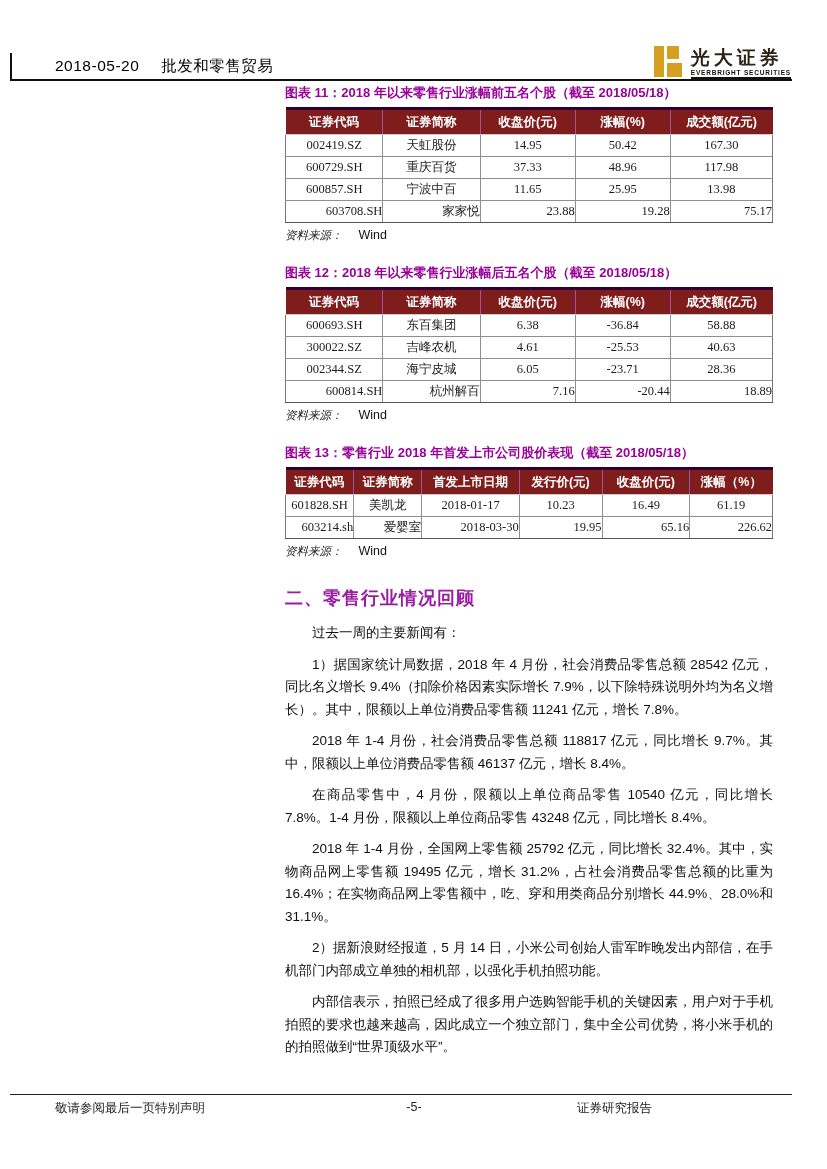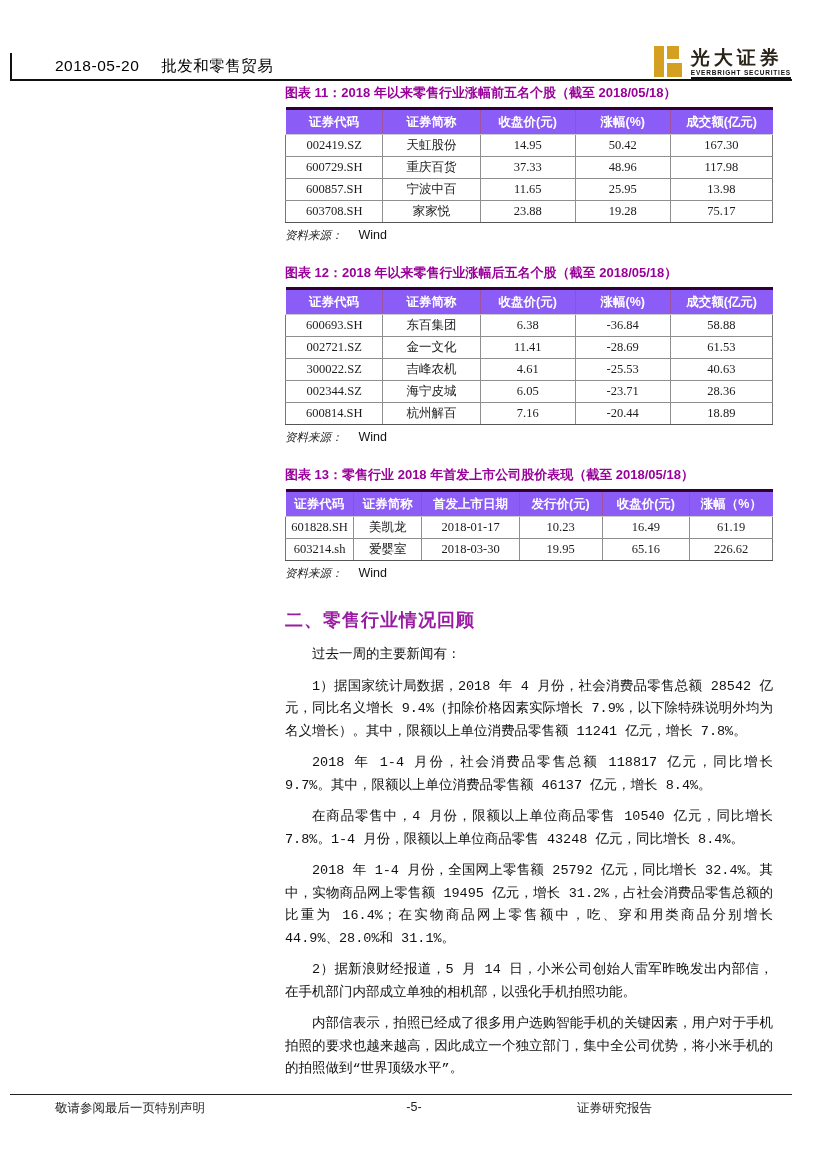--- a/index.html
+++ b/index.html
@@ -23,45 +23,45 @@
   .logo-en { font-size:6.5px; font-weight:bold; color:#111; letter-spacing:0.8px; border-bottom:3px solid #111; padding-bottom:1px; margin-top:1px; }
 
   
   .content { position:absolute; left:285px; top:84px; width:488px; }
 
   .figure { margin-bottom:21px; }
   .fig-title { color:#990099; font-weight:bold; font-size:13px; line-height:17px; margin-bottom:6px; }
 
   table { width:100%; border-collapse:collapse; table-layout:fixed; }
   thead th {
-    background:#8b5cf6; color:#ffffff; font-size:12.5px; font-weight:bold;
+    background:#7f1d1d; color:#ffffff; font-size:12.5px; font-weight:bold;
     height:26px; border-top:3px solid #310030; border-left:1px solid #a052a0;
     border-bottom:1px solid #cccccc;
   }
   thead th:first-child { border-left:none; }
   tbody td {
     font-family:"Liberation Serif", serif;
     font-size:12.5px; color:#1c1c1c; text-align:center; height:22px;
     border:1px solid #8f8f8f; border-top:none;
   }
   tbody td:first-child { border-left:1px solid #777; }
   tbody td:last-child { border-right:1px solid #777; }
-  tbody tr:last-child td { border-bottom:1.5px solid #555; }
+  tbody tr:last-child td { border-bottom:1.5px solid #555;text-align:right; }
 
   .source-line { margin-top:5px; font-size:11.5px; line-height:15px; }
   .source-label { font-family:"Liberation Serif", serif; font-style:italic; color:#222; }
   .source-value { font-family:"Liberation Sans", sans-serif; font-size:12.5px; color:#111; margin-left:16px; }
 
   
   .section-heading {
     margin-top:27px; margin-bottom:12px;
     color:#9a1ca2; font-weight:bold; font-size:18px; letter-spacing:1px;
   }
   .paragraphs p {
-    font-family:Liberation Mono, monospace;
+    font-family:Liberation Sans, sans-serif;
     font-size:13.5px; line-height:22.5px; color:#101010;
     text-indent:2em; text-align:justify; margin:9px 0;
   }
 
   
   .footer-rule { position:absolute; left:10px; top:1094px; width:782px; height:1px; background:#222; }
   .footer { position:absolute; left:55px; top:1100px; width:718px; display:flex; align-items:flex-start; font-size:12.5px; color:#222;gap:12px; }
   .footer .f-left { flex:1; text-align:left; }
   .footer .f-center { width:60px; text-align:center; }
   .footer .f-right { flex:1; text-align:center; }
@@ -170,27 +170,20 @@
           </thead>
           <tbody>
             <tr>
               <td>600693.SH</td>
               <td>东百集团</td>
               <td>6.38</td>
               <td>-36.84</td>
               <td>58.88</td>
             </tr>
             <tr>
-              <td>002721.SZ</td>
-              <td>金一文化</td>
-              <td>11.41</td>
-              <td>-28.69</td>
-              <td>61.53</td>
-            </tr>
-            <tr>
               <td>300022.SZ</td>
               <td>吉峰农机</td>
               <td>4.61</td>
               <td>-25.53</td>
               <td>40.63</td>
             </tr>
             <tr>
               <td>002344.SZ</td>
               <td>海宁皮城</td>
               <td>6.05</td>

